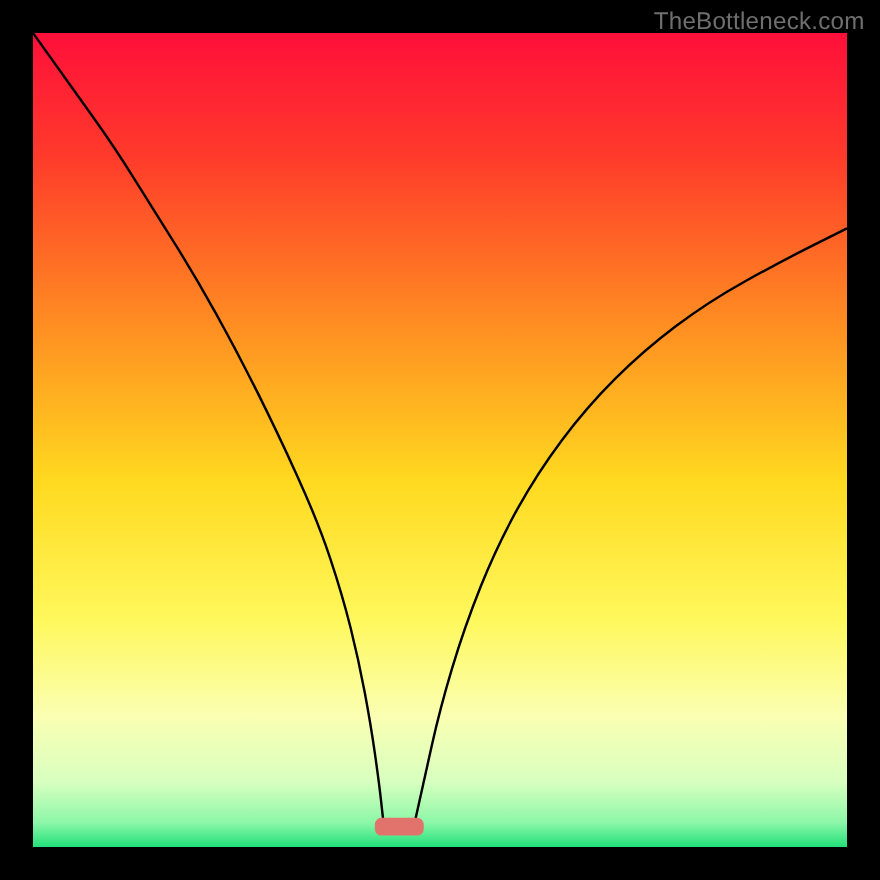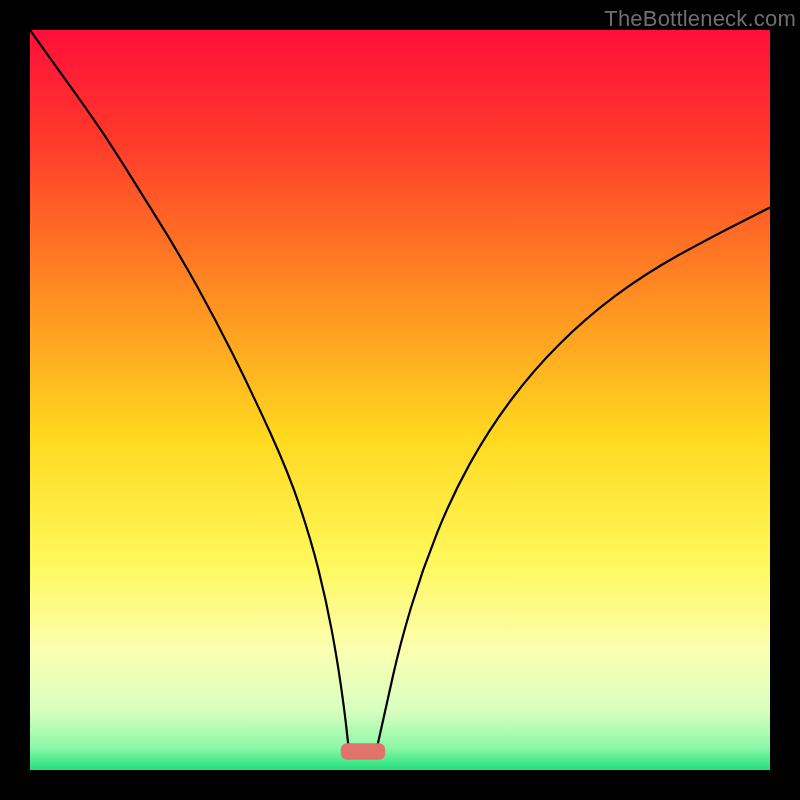--- a/index.html
+++ b/index.html
@@ -22,21 +22,21 @@
   .plot-area {
     position: absolute;
     left: 0;
     top: 0;
     width: 740px;
     height: 740px;
   }
   .watermark {
     position: absolute;
     top: 6px;
-    right: 4px;
+    right: 14px;
     color: #6f6f6f;
     font-size: 22px;
     letter-spacing: 0.2px;
     user-select: none;
   }
   svg {
     display: block;
   }
 </style>
 </head>

